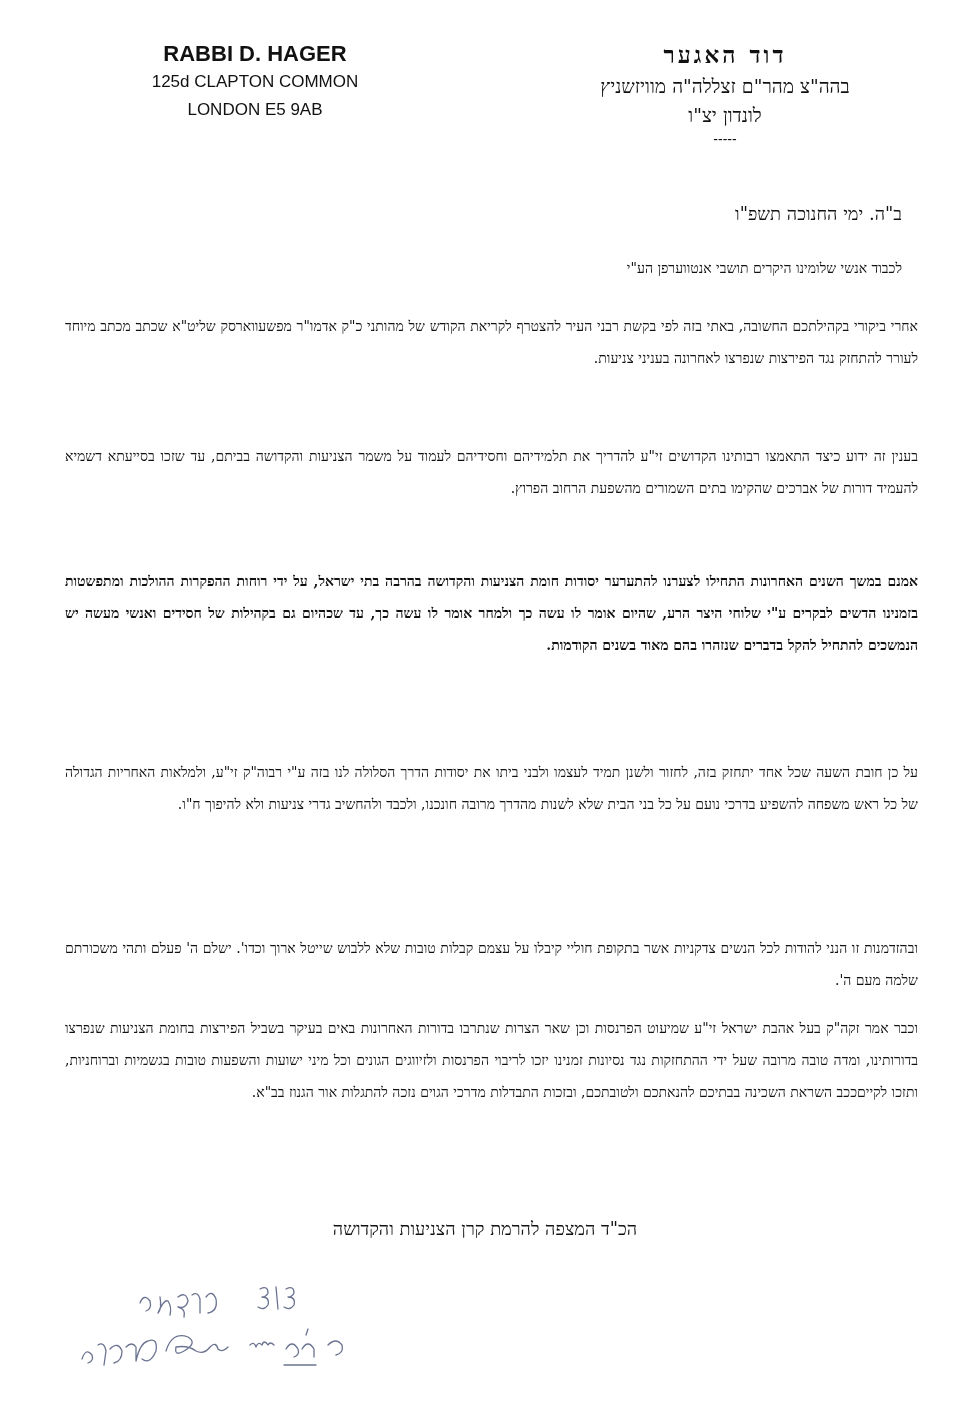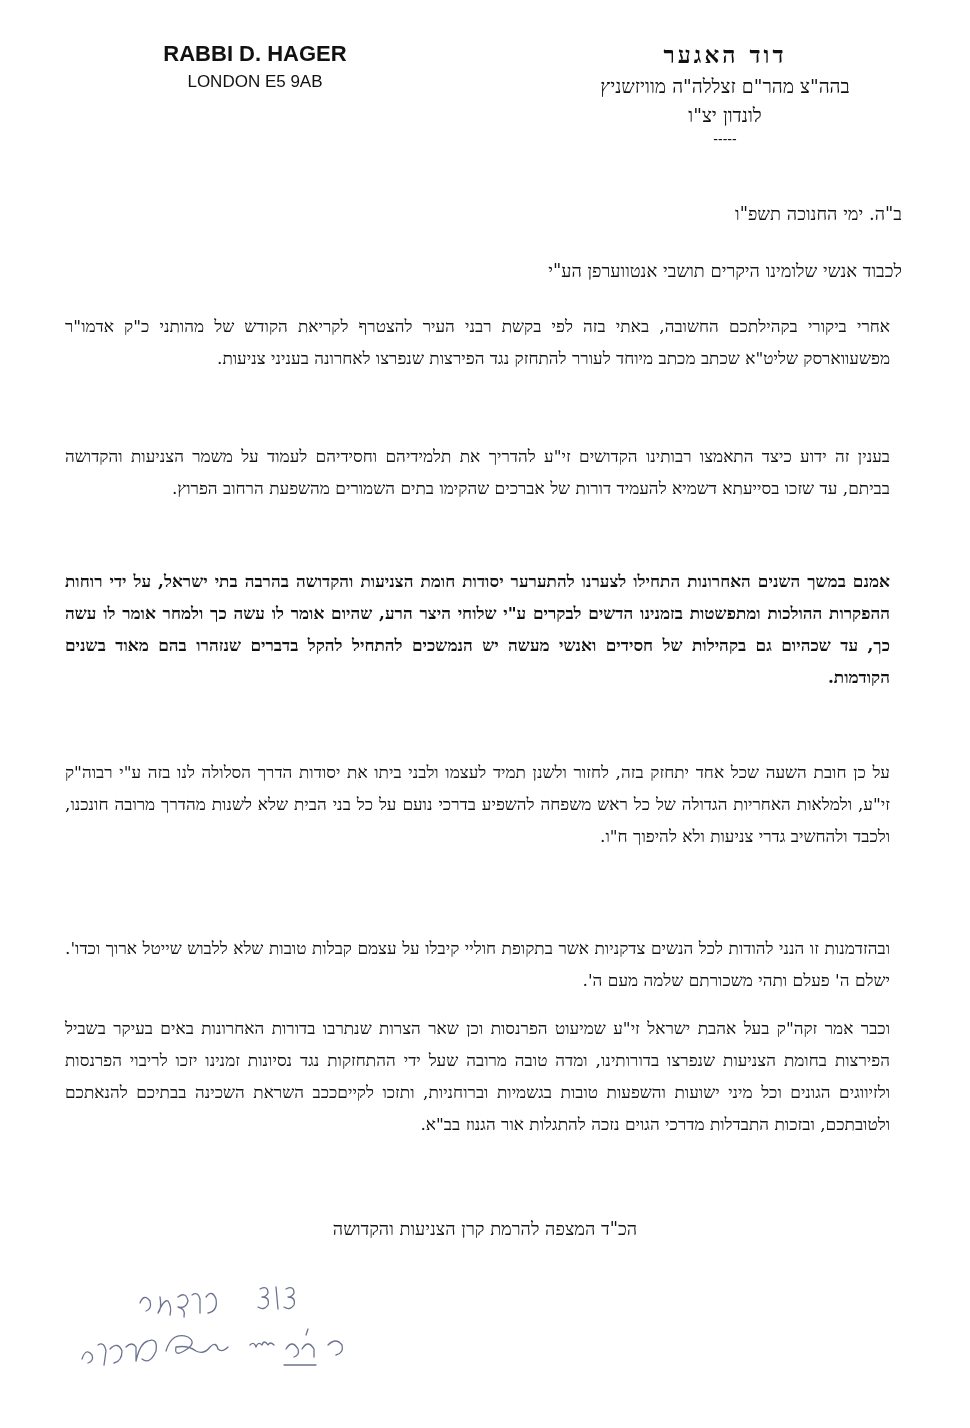--- a/index.html
+++ b/index.html
@@ -4,30 +4,31 @@
 <style>
   html, body { margin:0; padding:0; background:#ffffff; }
   body { width:970px; height:1428px; position:relative; overflow:hidden; color:#111; }
   .heb { font-family: "DejaVu Serif", "Liberation Serif", serif; direction:rtl; }
   .eng { font-family: "Liberation Sans", "DejaVu Sans", sans-serif; }
   .header-left { position:absolute; left:130px; top:40px; width:250px; text-align:center; font-size:17px; line-height:28px; color:#111; }
   .header-left .name { font-weight:bold; font-size:22px; }
   .header-right { position:absolute; left:560px; top:38px; width:330px; text-align:center; font-size:19px; line-height:29px; }
   .header-right .title { font-size:23px; font-weight:bold; letter-spacing:3px; line-height:34px; }
   .date { position:absolute; right:68px; top:203px; font-size:18px; }
-  .addressee { position:absolute; right:68px; top:260px; font-size:18px; }
-  .para { position:absolute; left:65px; right:80px; font-size:17px; line-height:32px; text-align:justify; text-align-last:right; }
+  .addressee { position:absolute; right:68px; top:260px; font-size:14px; }
+  .para { position:absolute; left:65px; right:52px; font-size:14px; line-height:32px; text-align:justify; text-align-last:right; }
   .closing { position:absolute; left:0; right:0; top:1218px; text-align:center; font-size:18px; }
   .signature { position:absolute; left:70px; top:1275px; width:300px; height:110px; }
 </style>
 </head>
 <body>
 
 <div class="header-left eng">
   <div class="name">RABBI D. HAGER</div>
+  <div>125d CLAPTON COMMON</div>
   <div>LONDON E5 9AB</div>
 </div>
 
 <div class="header-right heb">
   <div class="title">דוד האגער</div>
   <div>בהה"צ מהר"ם זצללה"ה מוויזשניץ</div>
   <div>לונדון יצ"ו</div>
   <div style="font-family:'Liberation Sans',sans-serif;font-size:14px;line-height:18px;">-----</div>
 </div>
 

